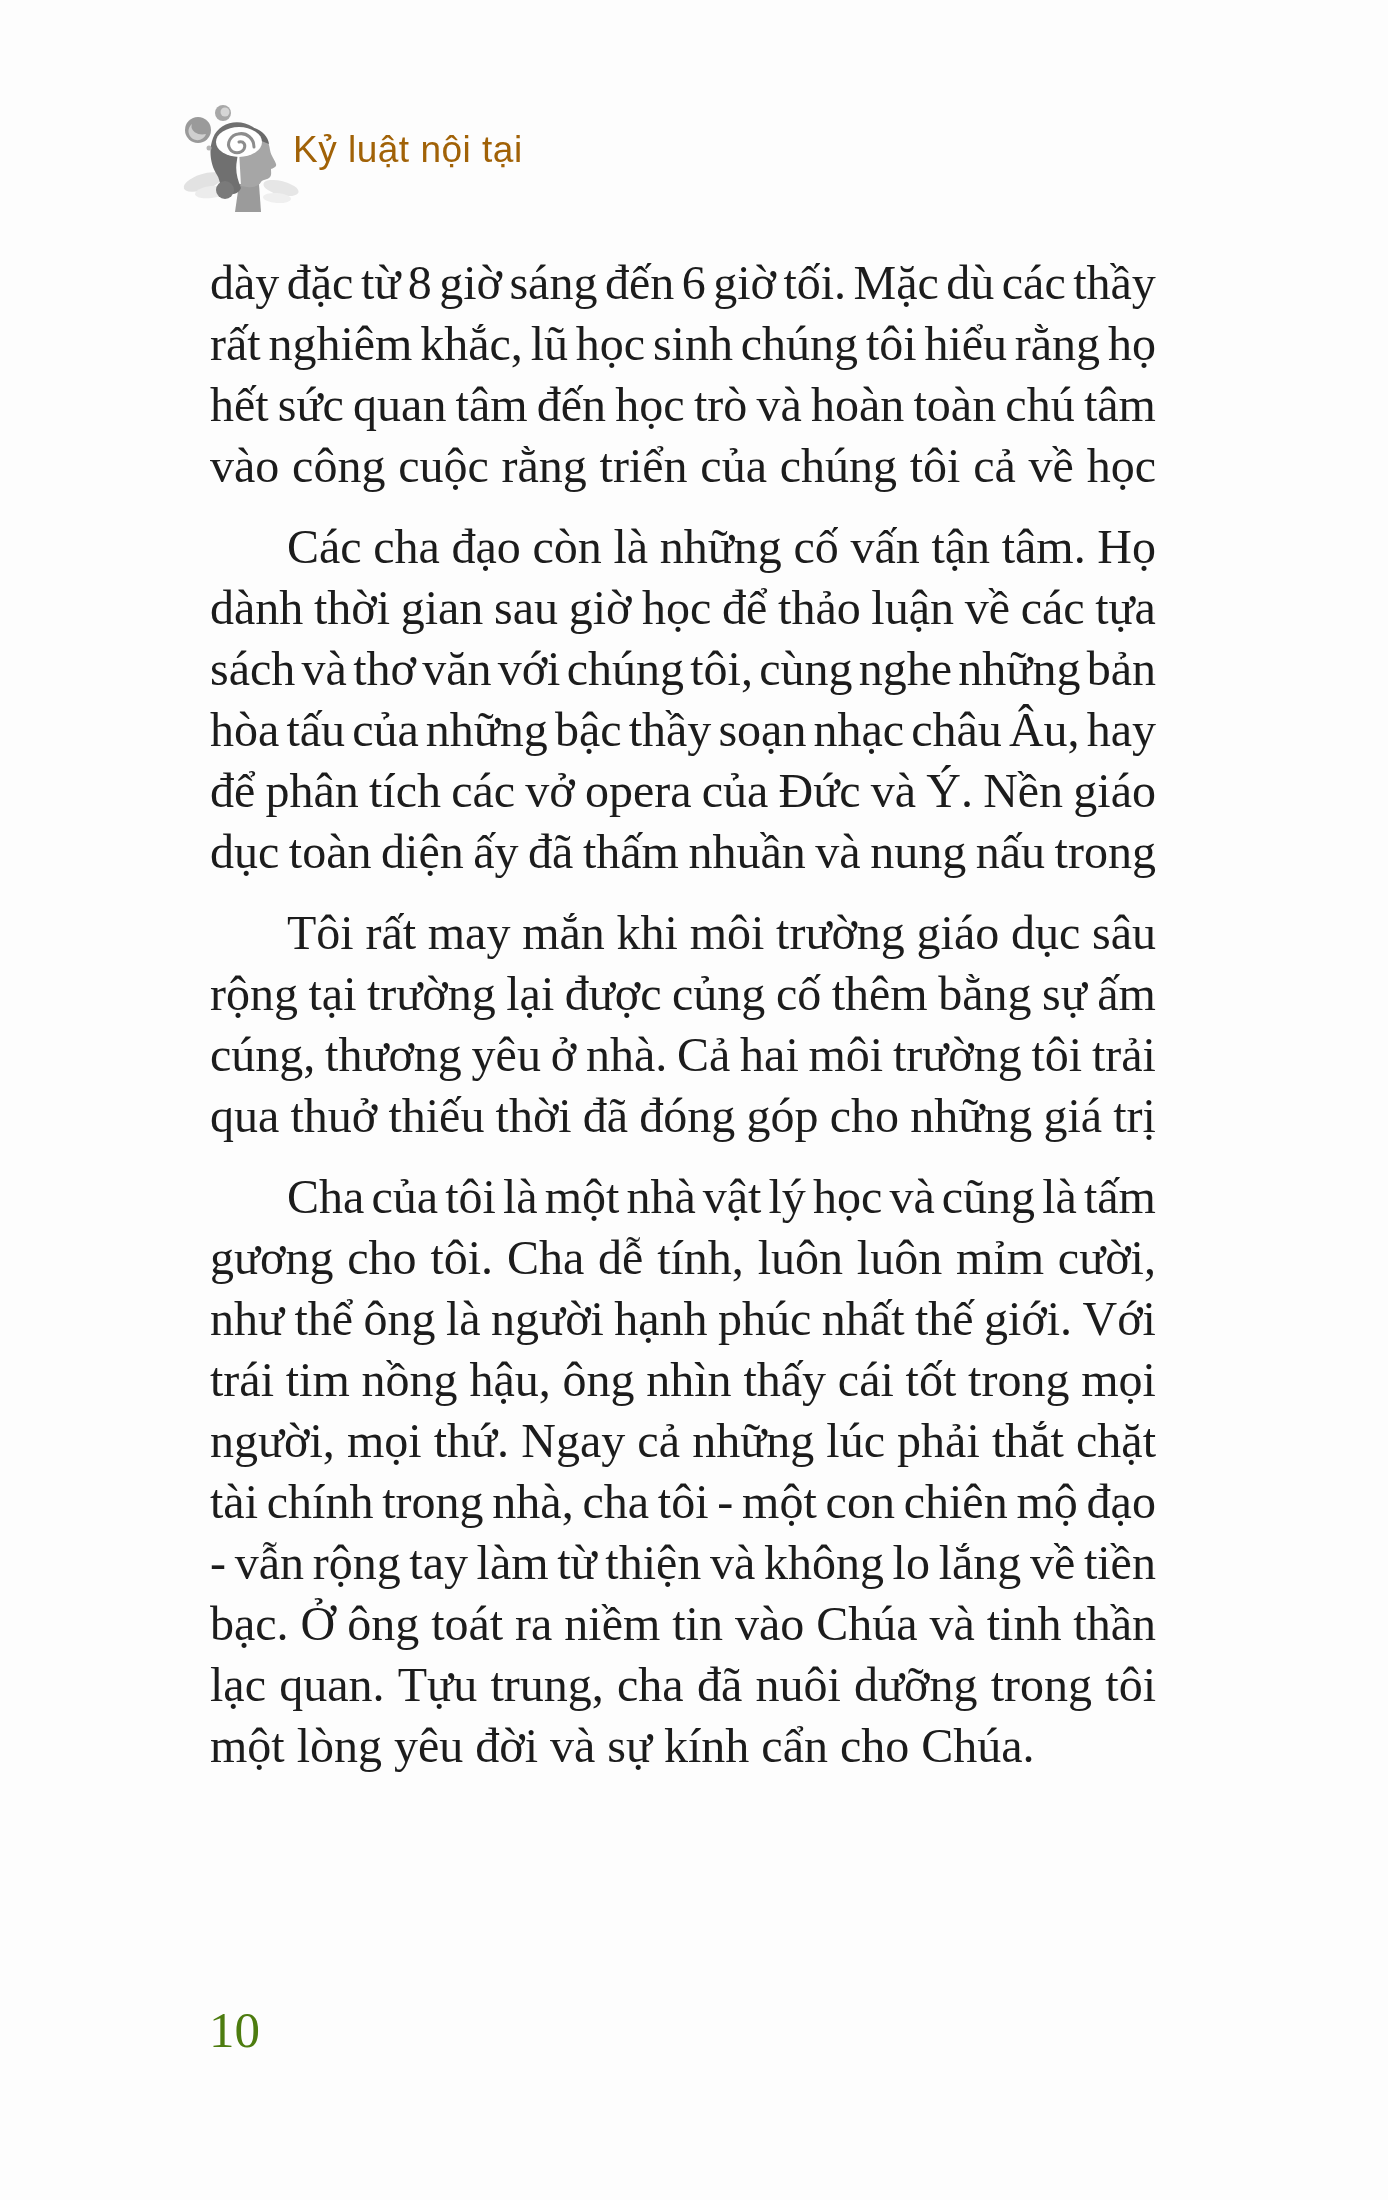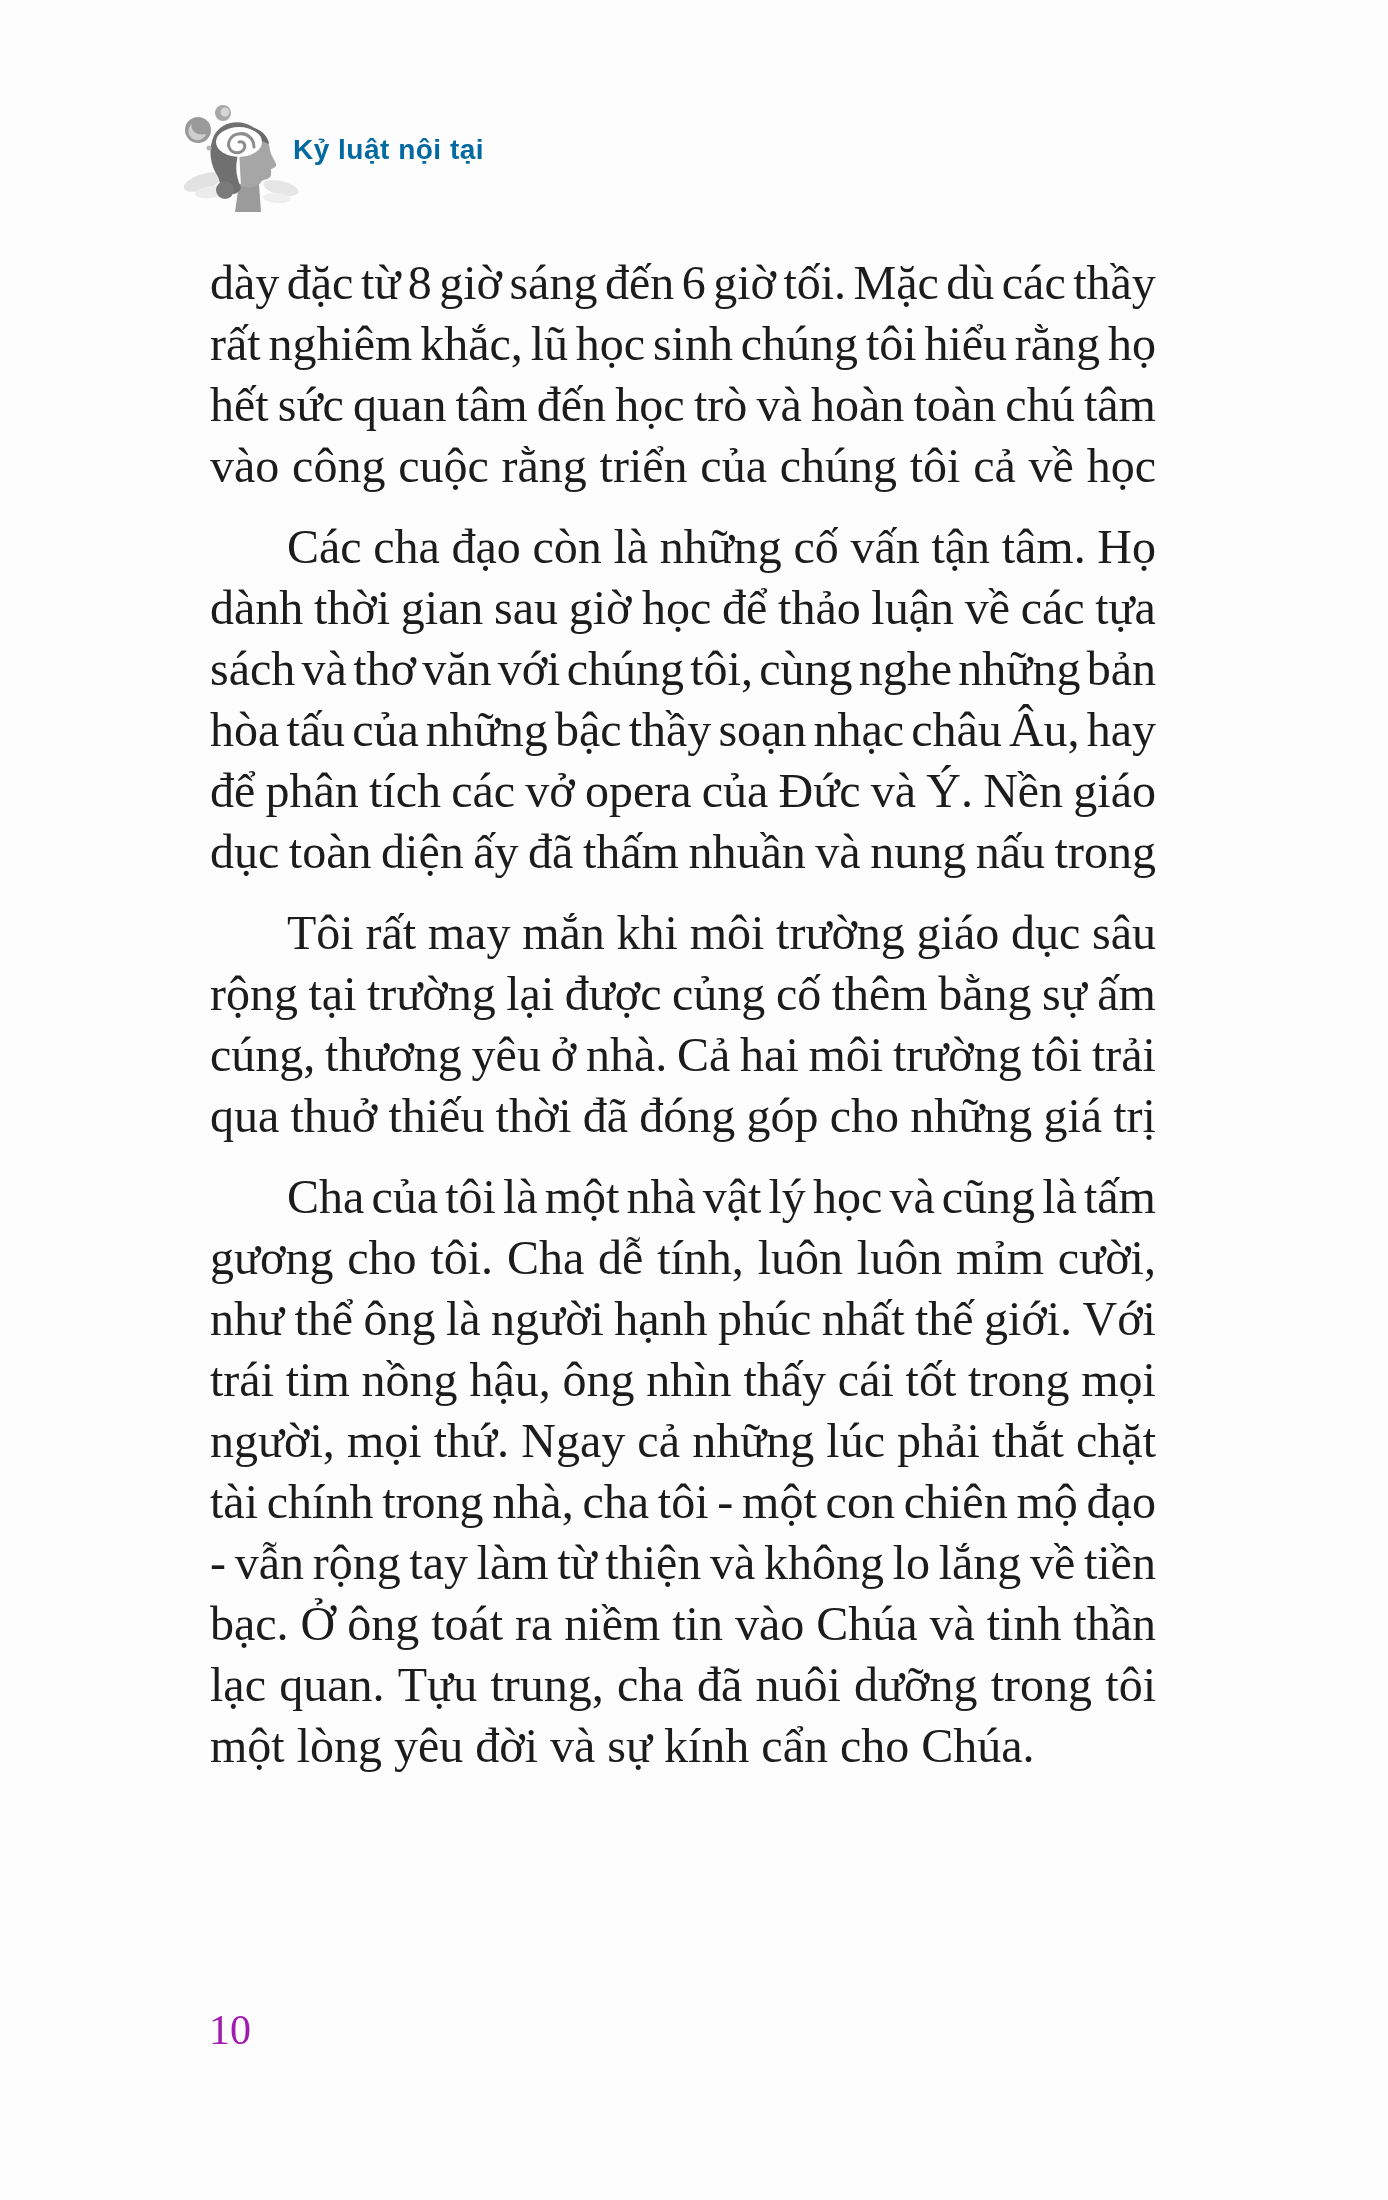--- a/index.html
+++ b/index.html
@@ -20,25 +20,25 @@
     left: 181px;
     top: 100px;
     width: 124px;
     height: 115px;
   }
   .header-title {
     position: absolute;
     left: 293px;
     top: 133px;
     font-family: "Liberation Sans", "DejaVu Sans", sans-serif;
-    font-size: 28px;
+    font-size: 37px;
     line-height: 34px;
-    font-weight: 700;
+    font-weight: 400;
     letter-spacing: 0.5px;
-    color: #0369a1;
+    color: #a16207;
   }
   
   .body-text {
     position: absolute;
     left: 210px;
     top: 252px;
     width: 946px;
     font-size: 48px;
   }
   .para { margin: 0; }
@@ -52,23 +52,23 @@
     display: flex;
     justify-content: space-between;
   }
   .line.indent { padding-left: 77px; }
   .line.last { text-align: left; }
   
   .page-number {
     position: absolute;
     left: 209px;
     top: 2006px;
-    font-size: 42px;
+    font-size: 51px;
     line-height: 48px;
-    color: #a21caf;
+    color: #4d7c0f;
   }
 </style>
 </head>
 <body>
 
 <div class="page">
 
   <svg class="header-logo" viewBox="0 0 124 115" xmlns="http://www.w3.org/2000/svg" aria-hidden="true">
 
     <ellipse cx="22" cy="82" rx="20" ry="8" transform="rotate(-18 22 82)" fill="#e2e2e2"></ellipse>

